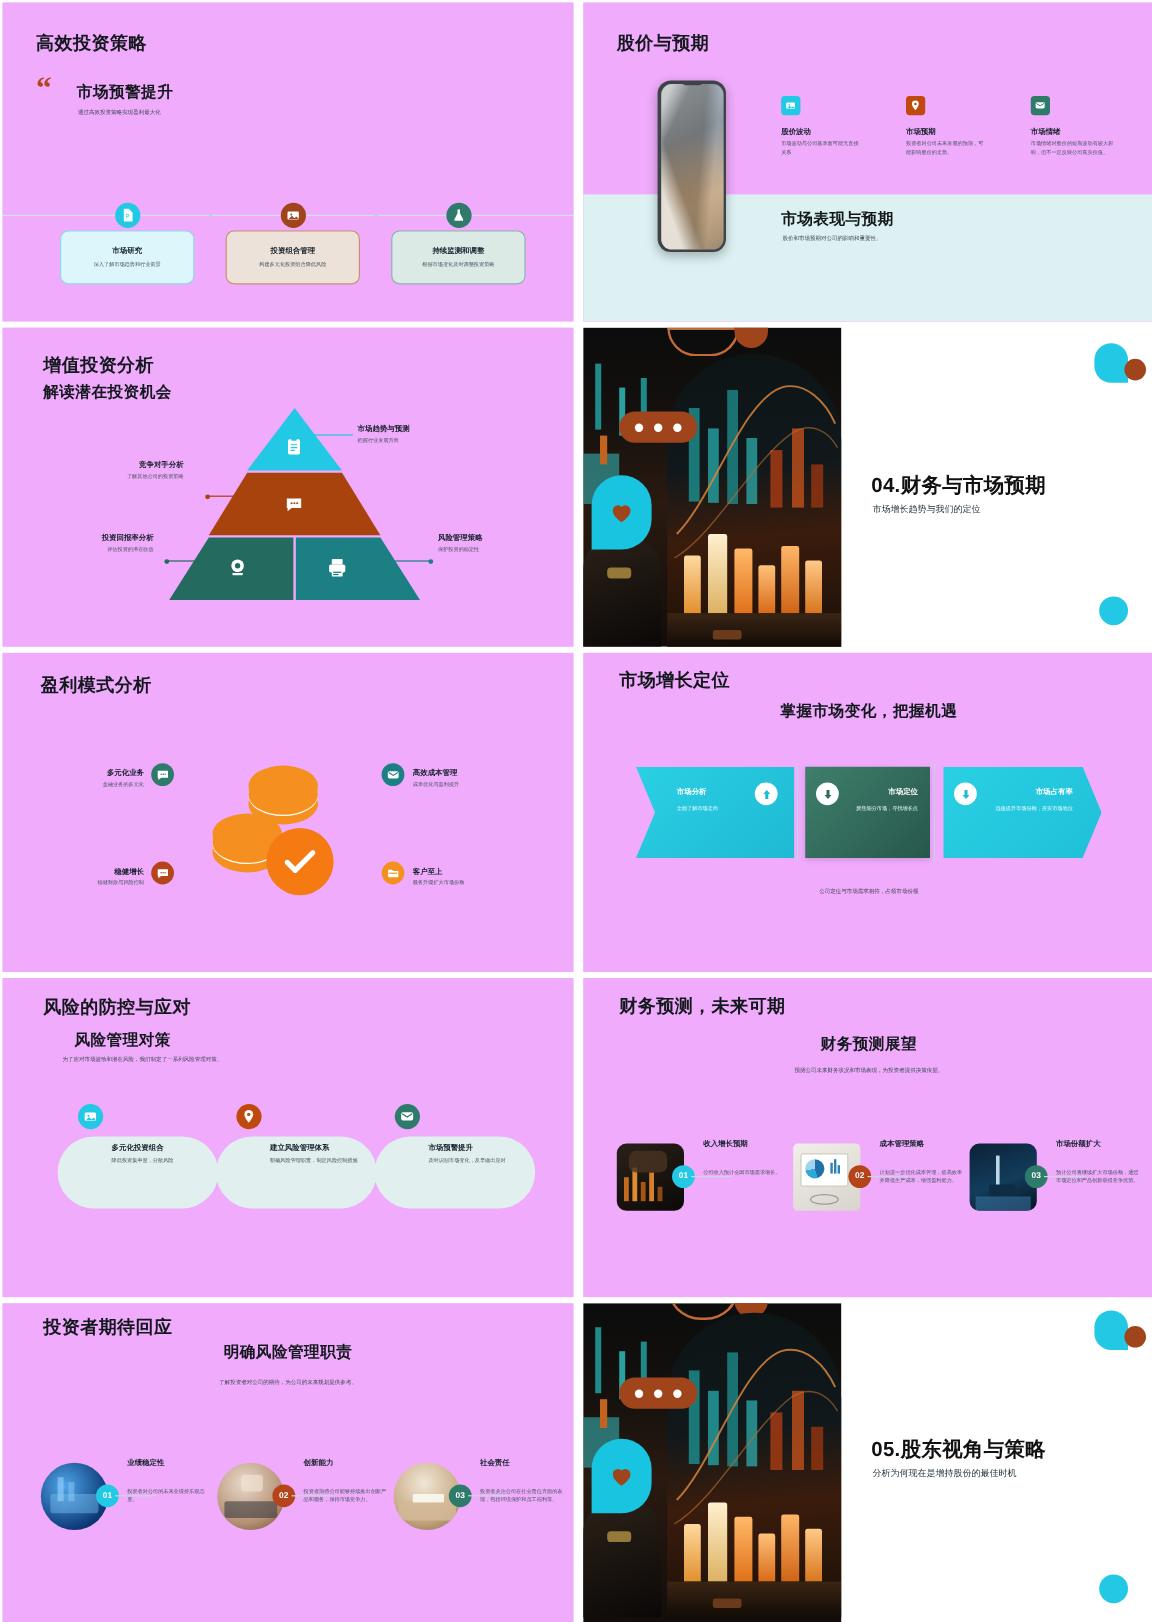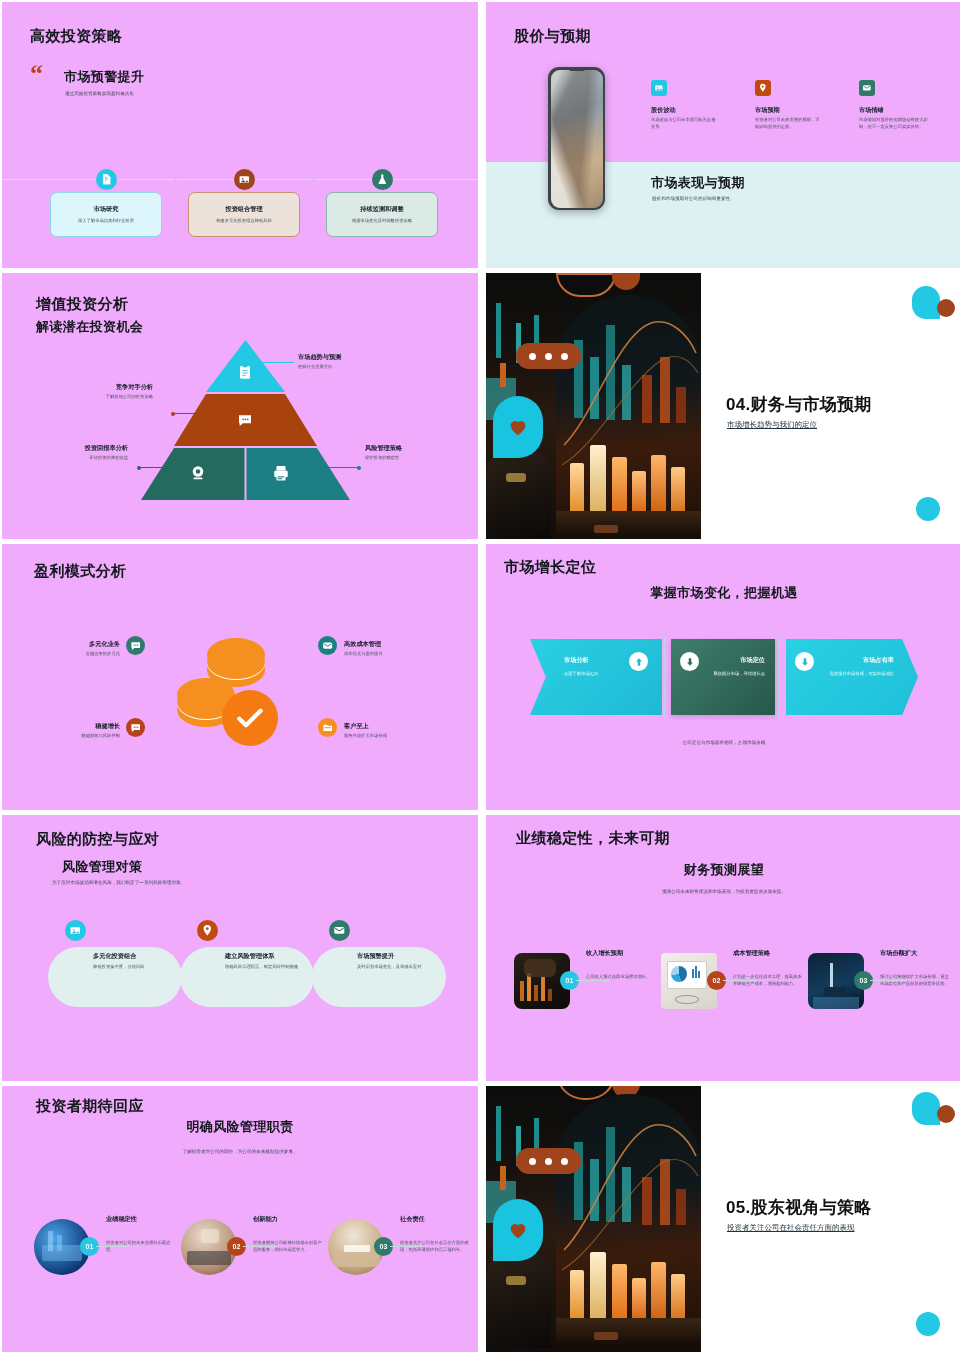--- a/index.html
+++ b/index.html
@@ -59,21 +59,21 @@
   .arch { position:absolute; left:70px; top:22px; width:145px; height:244px;
     border-radius:72px 72px 0 0; overflow:hidden;
     background:linear-gradient(175deg,#0d1416 0%,#10181b 38%,#3a1c0c 62%,#1a0f08 100%); }
   .bub { position:absolute; background:#a0441b; border-radius:14px; width:65px; height:26px;
     display:flex; align-items:center; justify-content:space-around; padding:0 9px; }
   .bub span { width:7px; height:7px; border-radius:50%; background:#fff; }
   .heart-pin { position:absolute; width:50px; height:62px; background:#19c4e0;
     border-radius:25px 25px 25px 0; display:flex; align-items:center; justify-content:center; }
   .deco-circ { position:absolute; border-radius:50%; }
   .cover-tt { position:absolute; font-weight:bold; font-size:17px; color:#111; letter-spacing:.3px; }
-  .cover-st { position:absolute; font-size:7.5px; color:#22313a;text-decoration:underline; }
+  .cover-st { position:absolute; font-size:7.5px; color:#22313a; }
 
   
   .coin { position:absolute; border-radius:50%; background:#f59020; }
   .chk { position:absolute; width:56px; height:56px; border-radius:50%; background:#f47a11; }
 
   
   .arrw { position:absolute; top:95px; height:76px; box-shadow:0 2px 5px rgba(0,0,0,.14); }
   .arrw .at { position:absolute; font-weight:bold; font-size:6.2px; color:#fff; }
   .arrw .ad { position:absolute; font-size:4.3px; color:#eafcff; line-height:1.5; }
   .vdiv { position:absolute; top:92px; width:1px; height:82px; background:#b9d7dc; }
@@ -373,21 +373,21 @@
           <rect x="5" y="11" width="14" height="2" fill="#f59020"></rect>
         </svg>
     </div>
     <div style="position:absolute;left:342px;top:178px;width:110px;">
       <div class="s-lbl">客户至上</div>
       <div class="s-desc" style="margin-top:2px;">服务升级扩大市场份额</div>
     </div>
   </div>
 
   <div class="slide">
-    <div class="stitle s-h1" style="left:18px;top:14px;">市场增长定位</div>
+    <div class="stitle s-h1" style="left:30px;top:14px;">市场增长定位</div>
     <div class="stitle s-h2" style="left:0;right:0;top:40px;text-align:center;">掌握市场变化，把握机遇</div>
 
     <div class="arrw" style="left:44px;width:132px;background:linear-gradient(135deg,#2ad0e4,#1fb9d4);
          clip-path:polygon(0 0,100% 0,100% 100%,0 100%,12% 50%);">
       <div class="at" style="left:34px;top:17px;">市场分析</div>
       <div class="ad" style="left:34px;top:32px;width:78px;">全面了解市场走向</div>
       <div class="circ-ar" style="right:14px;top:13px;">
         <svg viewBox="0 0 24 24" fill="#1fb9d4">
             <path d="M12 3l7 8h-4v10H9V11H5z"></path>
           </svg>
@@ -463,21 +463,21 @@
           </svg>
       </div>
       <div style="position:absolute;left:45px;top:32px;width:80px;">
         <div class="s-lbl">市场预警提升</div>
         <div class="s-desc" style="margin-top:3px;">及时识别市场变化，及早做出应对</div>
       </div>
     </div>
   </div>
 
   <div class="slide">
-    <div class="stitle s-h1" style="left:30px;top:14px;">业绩稳定性，未来可期</div>
+    <div class="stitle s-h1" style="left:30px;top:14px;">财务预测，未来可期</div>
     <div class="stitle s-h2" style="left:0;right:0;top:46px;text-align:center;">财务预测展望</div>
     <div class="s-sub" style="position:absolute;left:0;right:0;top:73px;text-align:center;">预测公司未来财务状况和市场表现，为投资者提供决策依据。</div>
 
     <div style="position:absolute;left:28px;top:138px;">
       <div class="thumb" style="border-radius:8px;background:linear-gradient(150deg,#2a2119,#0b0907);">
         <div style="position:absolute;left:6px;bottom:8px;width:4px;height:20px;background:#c46a20;"></div>
         <div style="position:absolute;left:13px;bottom:8px;width:4px;height:28px;background:#e08a32;"></div>
         <div style="position:absolute;left:20px;bottom:8px;width:4px;height:16px;background:#a65418;"></div>
         <div style="position:absolute;left:27px;bottom:8px;width:4px;height:24px;background:#d6802c;"></div>
         <div style="position:absolute;left:34px;bottom:8px;width:4px;height:12px;background:#8f4612;"></div>
@@ -614,16 +614,16 @@
       <svg viewBox="0 0 24 24" style="width:22px;height:22px;fill:#a0441b;">
           <path d="M12 21s-8-5.1-8-10.3A4.7 4.7 0 0112 7a4.7 4.7 0 018 3.7C20 15.9 12 21 12 21z"></path>
         </svg>
     </div>
 
     <div class="deco-circ" style="right:22px;top:6px;width:28px;height:33px;background:#22c8e4;border-radius:16px 16px 0 16px;"></div>
     <div class="deco-circ" style="right:7px;top:19px;width:18px;height:18px;background:#a0441b;"></div>
     <div class="deco-circ" style="right:22px;bottom:16px;width:24px;height:24px;background:#22c8e4;"></div>
 
     <div class="cover-tt" style="left:240px;top:110px;">05.股东视角与策略</div>
-    <div class="cover-st" style="left:241px;top:137px;">投资者关注公司在社会责任方面的表现</div>
+    <div class="cover-st" style="left:241px;top:137px;">分析为何现在是增持股份的最佳时机</div>
   </div>
 
 </div>
 
 </body></html>

